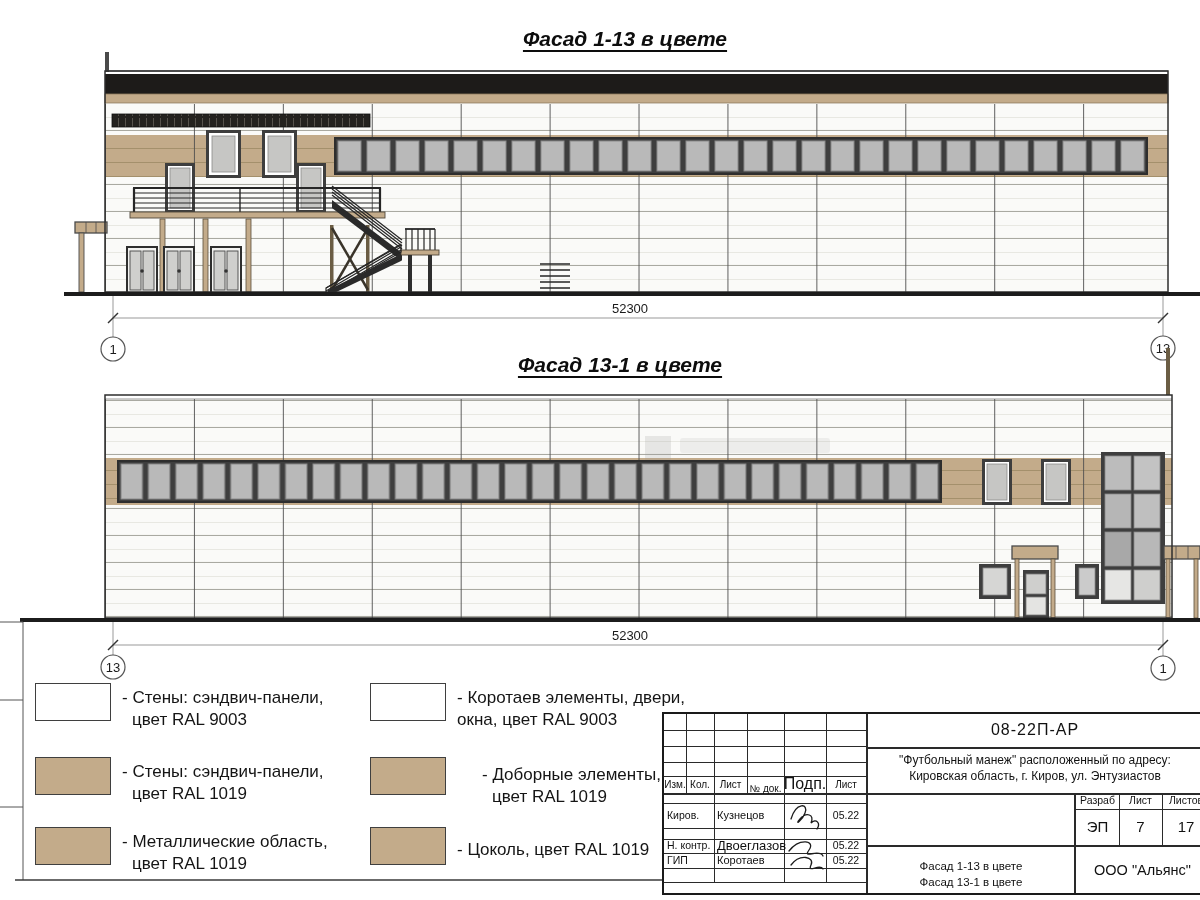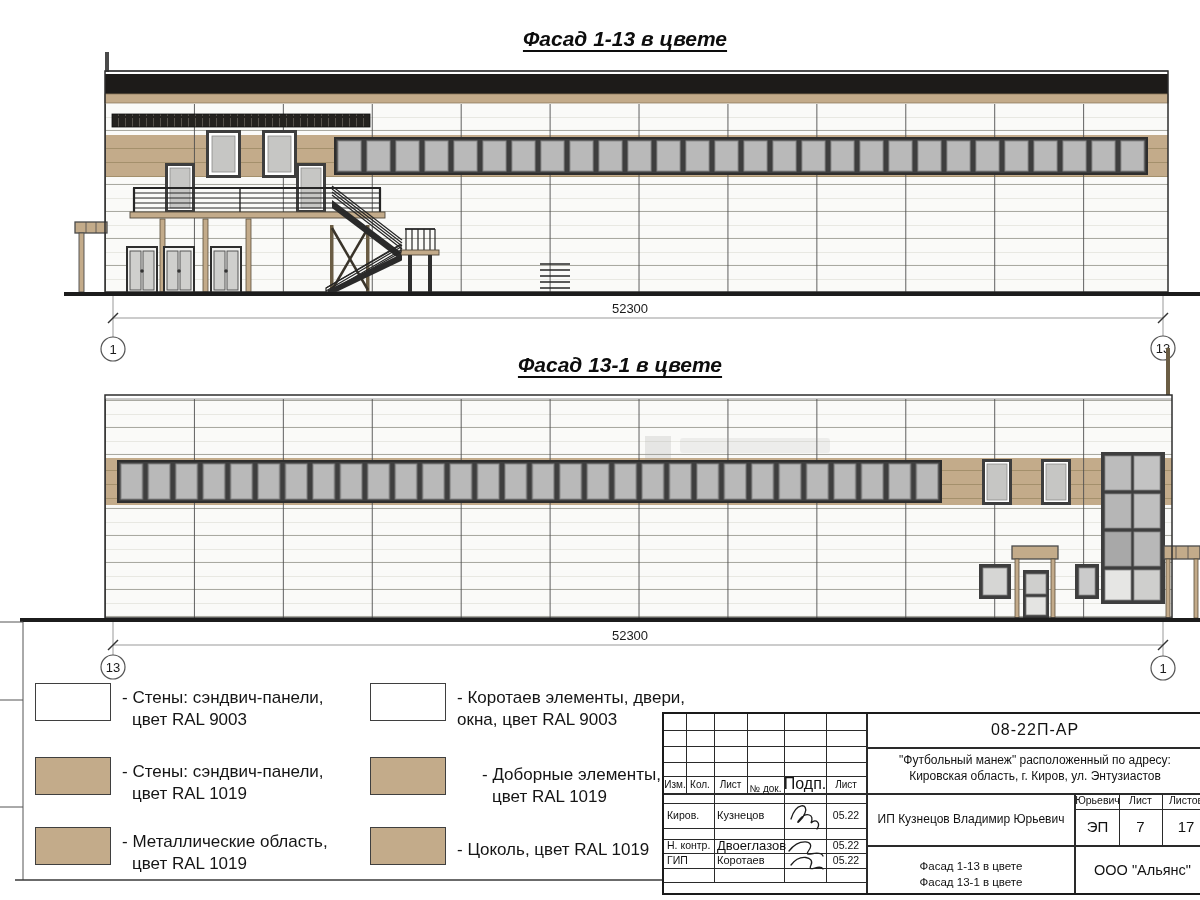--- a/index.html
+++ b/index.html
@@ -368,23 +368,22 @@
       <path d="M4,52 C14,39 31,41 24,51 C17,61 34,49 38,57"></path>
       <path d="M6,66 C15,54 30,58 26,66 C22,75 35,64 38,70"></path>
     </g>
   </svg>
 
   <div class="cell" style="left:204px;top:0;width:334px;height:33px;font-size:16px;letter-spacing:1px">08-22П-АР</div>
   <div class="abs" style="left:204px;top:38px;width:334px;text-align:center;font-size:12px;line-height:1.35">
     <div>"Футбольный манеж" расположенный по адресу:</div>
     <div>Кировская область, г. Киров, ул. Энтузиастов</div>
   </div>
-  <div class="cell" style="left:204px;top:81px;width:206px;height:50px;font-size:12px">ИП Кузнецов Владимир Юрьевич</div>
-
-  <div class="cell" style="left:412px;top:79px;width:43px;height:16px;font-size:10.5px">Юрьевич</div>
+
+  <div class="cell" style="left:412px;top:79px;width:43px;height:16px;font-size:10.5px">Разраб</div>
   <div class="cell" style="left:455px;top:79px;width:43px;height:16px;font-size:10.5px">Лист</div>
   <div class="cell" style="left:499px;top:79px;width:46px;height:16px;font-size:10.5px">Листов</div>
   <div class="cell" style="left:412px;top:95px;width:43px;height:36px;font-size:15px">ЭП</div>
   <div class="cell" style="left:455px;top:95px;width:43px;height:36px;font-size:15px">7</div>
   <div class="cell" style="left:499px;top:95px;width:46px;height:36px;font-size:15px">17</div>
 
   <div class="abs" style="left:204px;top:144px;width:206px;text-align:center;font-size:11.5px;line-height:1.4">
     <div>Фасад 1-13 в цвете</div>
     <div>Фасад 13-1 в цвете</div>
   </div>

